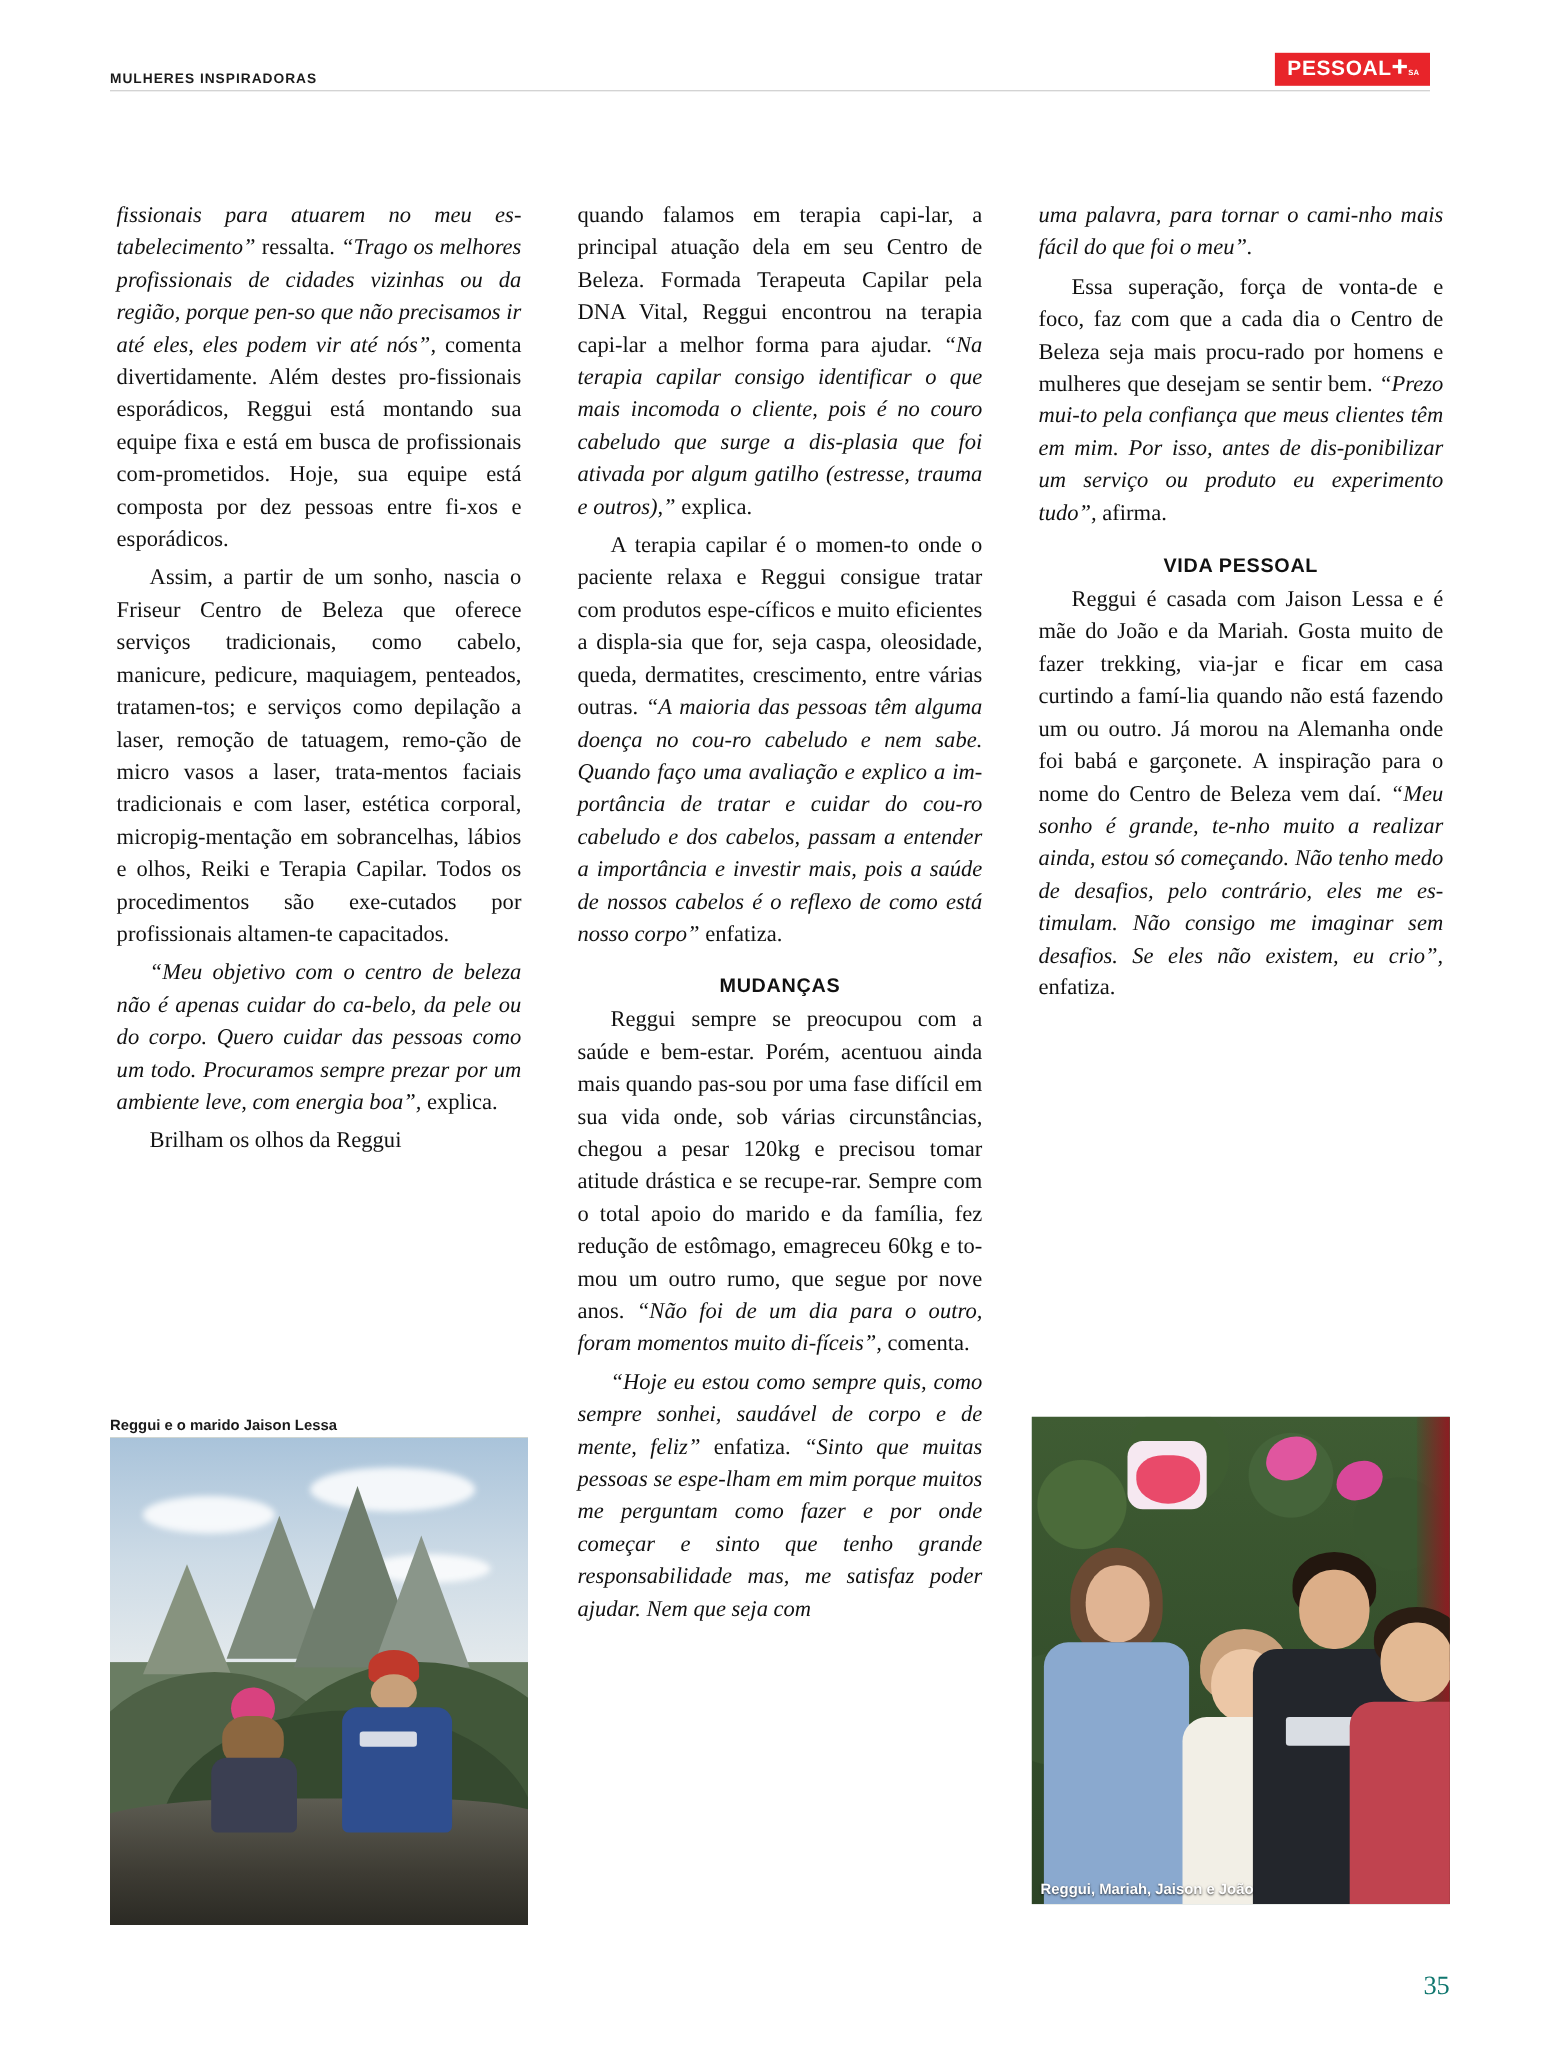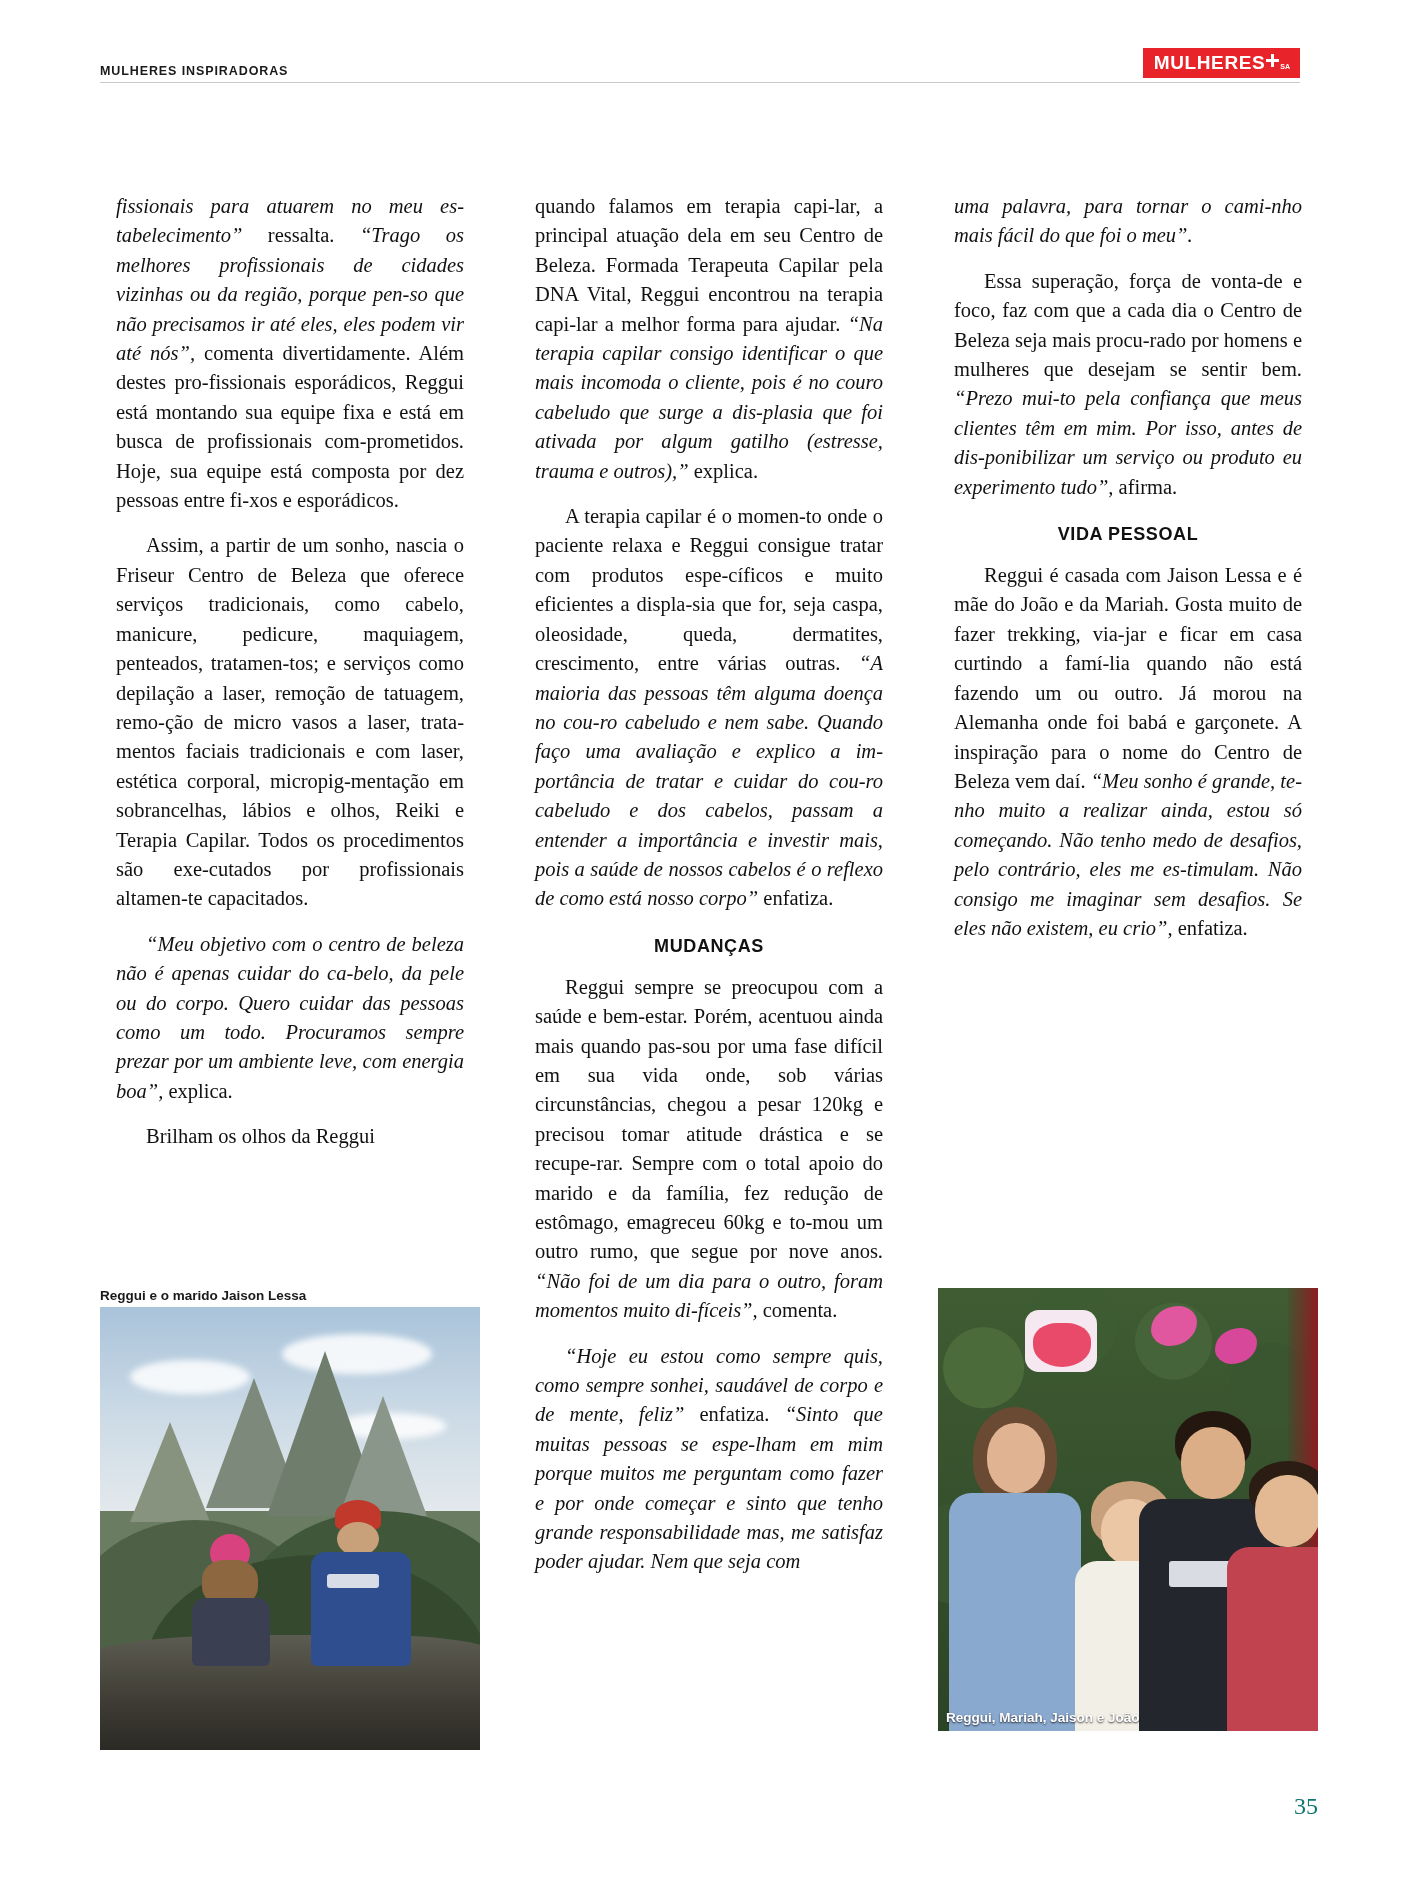--- a/index.html
+++ b/index.html
@@ -98,21 +98,21 @@
   .col {
     position: absolute;
     top: 0;
     width: 380px;
   }
   .col-1 { left: 0; }
   .col-2 { left: 419px; }
   .col-3 { left: 838px; }
 
   p {
-    margin: 16px;
+    margin: 6px;
     font-size: 20.5px;
     line-height: 29.4px;
     text-align: justify;
     text-justify: inter-word;
     hyphens: manual;
   }
   p.indent { text-indent: 30px; }
   .it { font-style: italic; }
 
   h3.subhead {
@@ -272,21 +272,21 @@
     color: #0f766e;
   }
 </style>
 </head>
 <body>
 
 <div class="page-header">
   <div class="header-rule"></div>
   <div class="header-kicker">MULHERES INSPIRADORAS</div>
   <div class="logo-badge">
-    <span>MULHERES</span>
+    <span>PESSOAL</span>
     <span class="plus"></span>
     <span class="sa">SA</span>
   </div>
 </div>
 
 <div class="columns">
 
   <div class="col col-1">
     <p><span class="it">fissionais para atuarem no meu es-tabelecimento”</span><span> ressalta. </span><span class="it">“Trago os melhores profissionais de cidades vizinhas ou da região, porque pen-so que não precisamos ir até eles, eles podem vir até nós”,</span><span> comenta divertidamente. Além destes pro-fissionais esporádicos, Reggui está montando sua equipe fixa e está em busca de profissionais com-prometidos. Hoje, sua equipe está composta por dez pessoas entre fi-xos e esporádicos.</span></p>
     <p class="indent">Assim, a partir de um sonho, nascia o Friseur Centro de Beleza que oferece serviços tradicionais, como cabelo, manicure, pedicure, maquiagem, penteados, tratamen-tos; e serviços como  depilação a laser, remoção de tatuagem, remo-ção de micro vasos a laser, trata-mentos faciais tradicionais e com laser, estética corporal, micropig-mentação em sobrancelhas, lábios e olhos, Reiki e Terapia Capilar. Todos os procedimentos são exe-cutados por profissionais altamen-te capacitados.</p>

